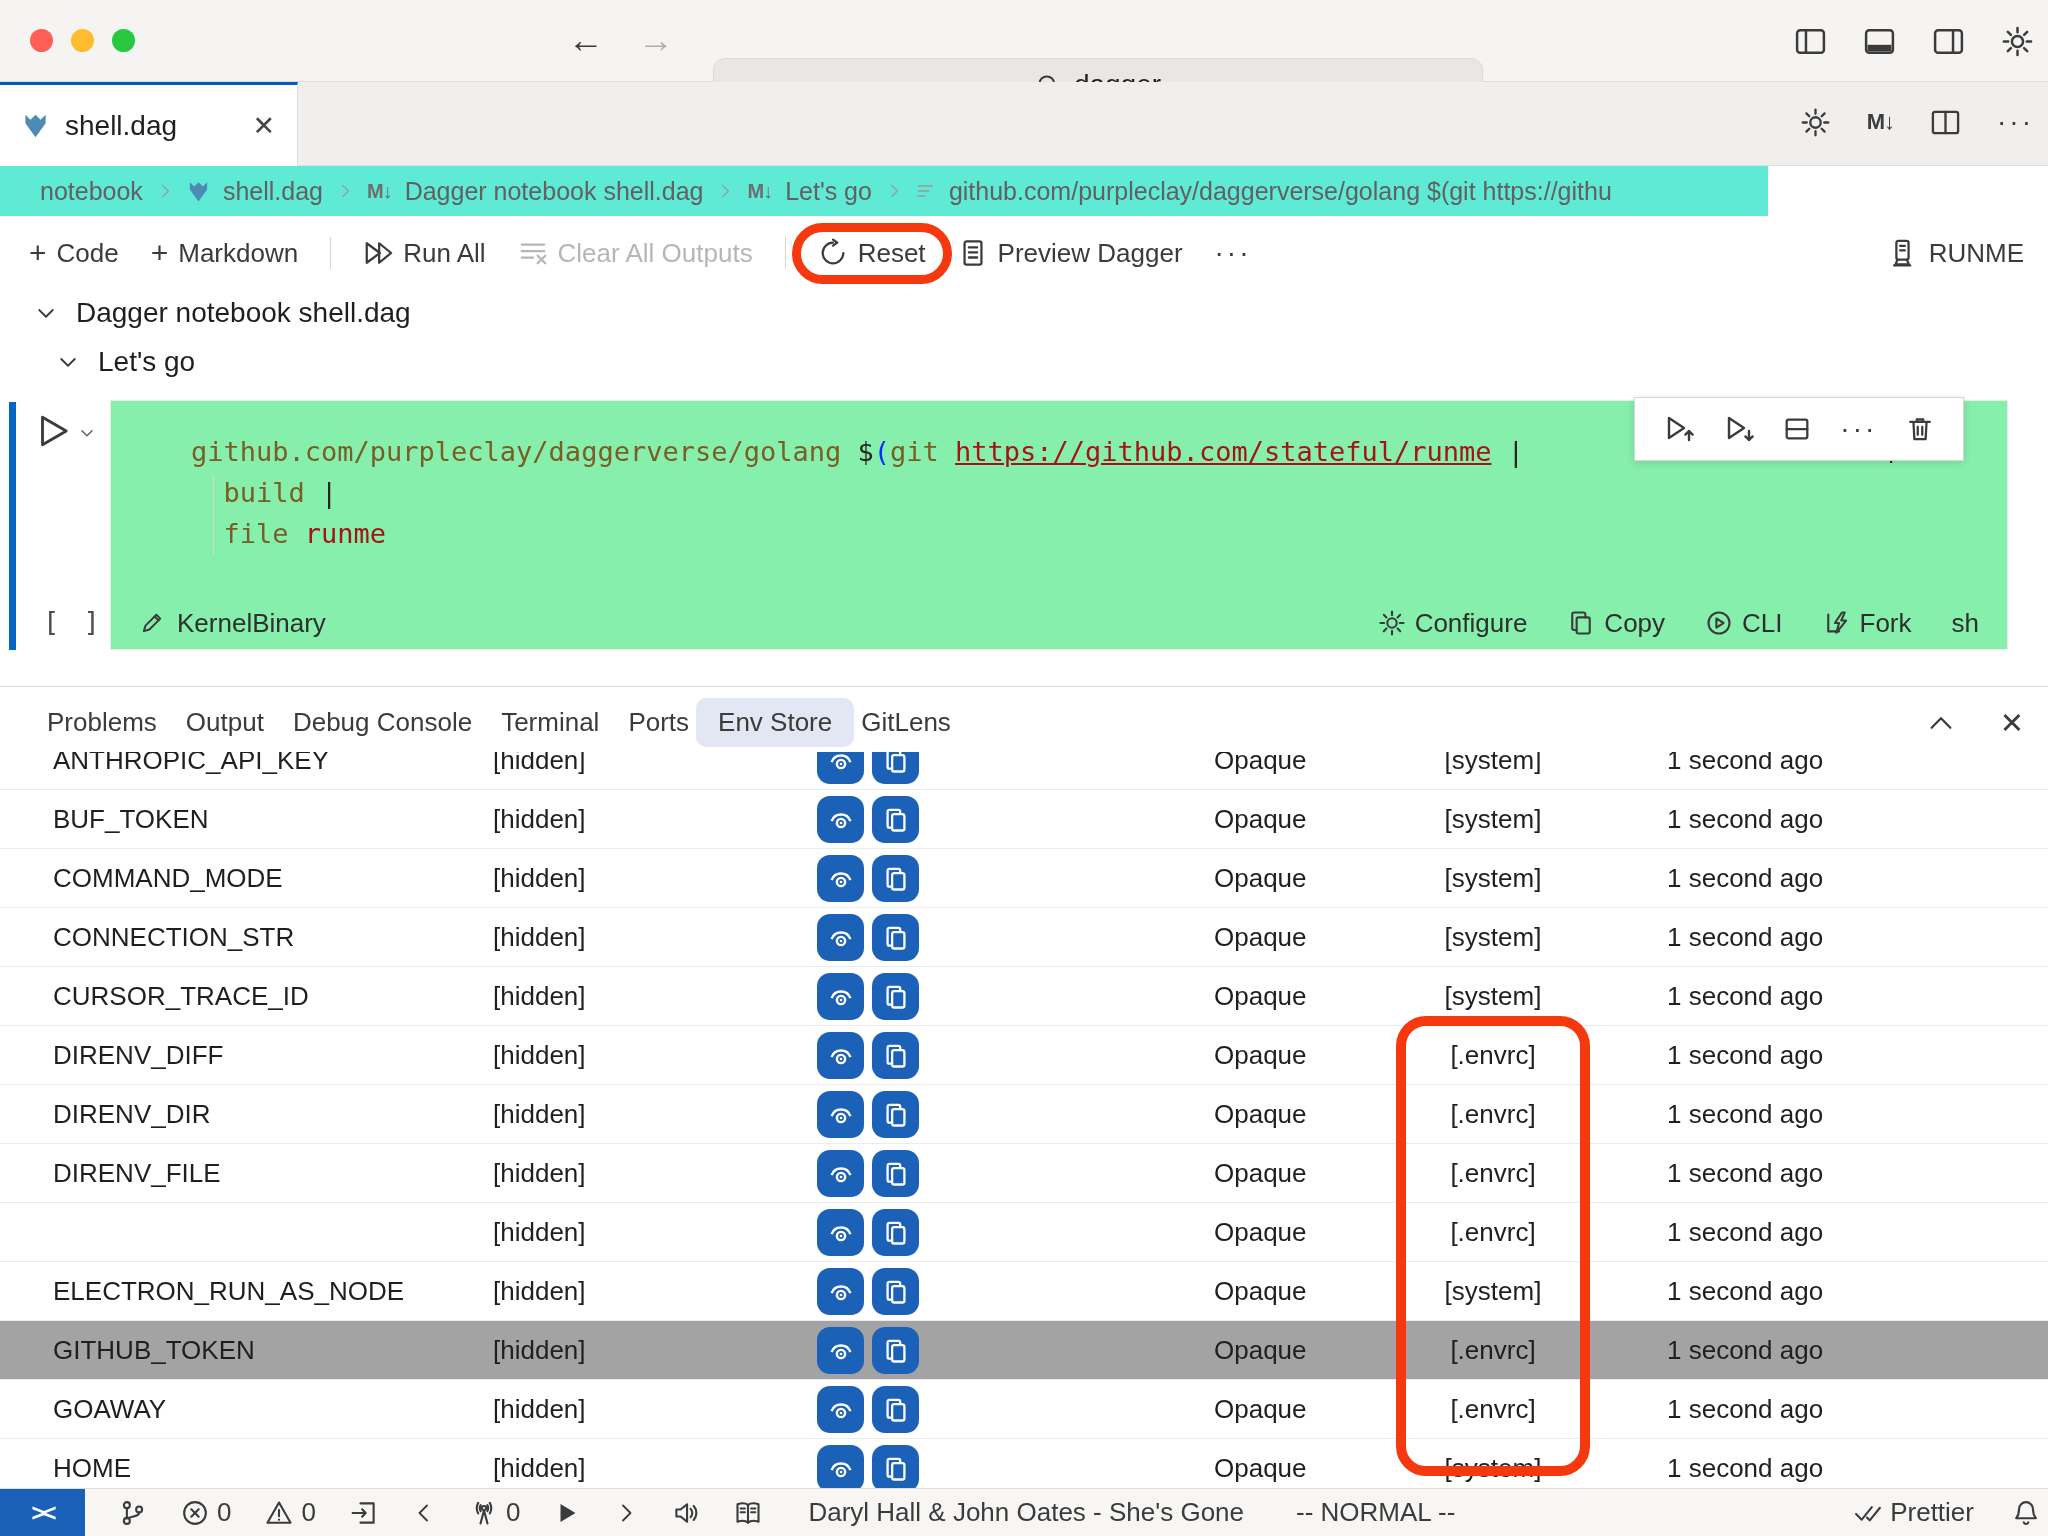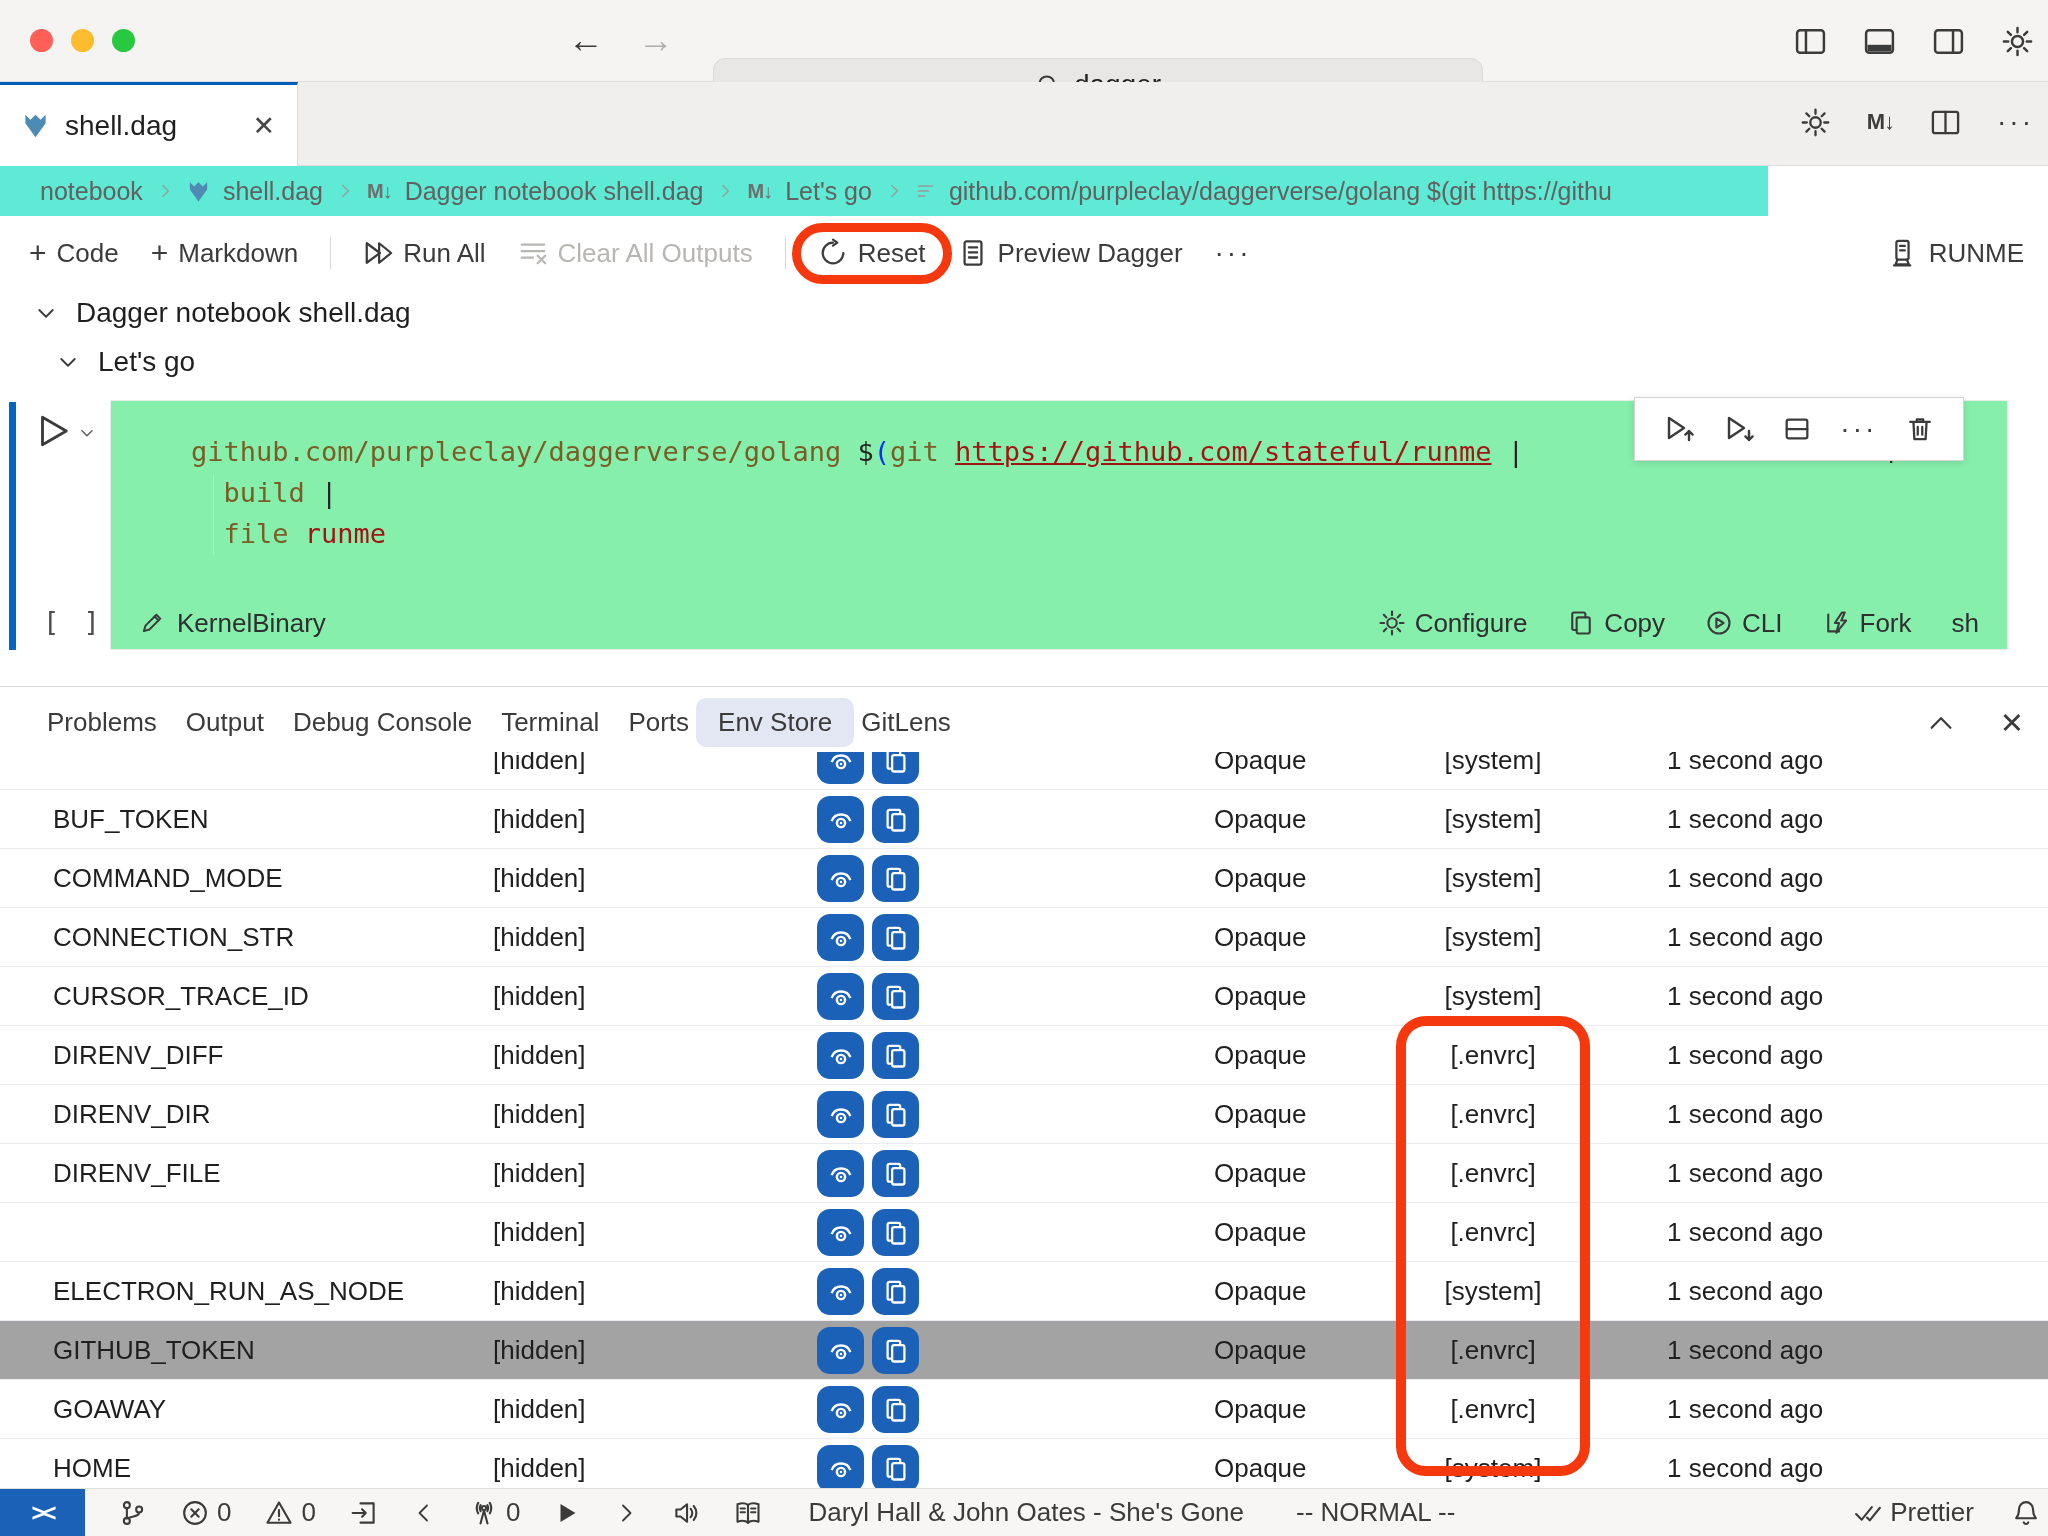--- a/index.html
+++ b/index.html
@@ -335,20 +335,21 @@
 <div class="panel-controls">
   <svg class="ic" width="30" height="30" viewBox="0 0 16 16">
       <path d="M3 10.5 8 5.5l5 5"></path>
     </svg>
   <span class="pc-close">✕</span>
 </div>
 
 <div class="env-rows">
   <div class="env-rows-inner">
   <div class="env-row">
+    <span class="c-name">ANTHROPIC_API_KEY</span>
     <span class="c-value">[hidden]</span>
     <div class="act-btn c-eye">
       <svg width="30" height="30" viewBox="0 0 16 16" fill="none">
             <path d="M3 8.6A5.3 5.3 0 0 1 13 8.6"></path>
             <circle cx="8" cy="9.6" r="2.2"></circle>
             <circle cx="8" cy="9.6" r="0.7" fill="#ffffff" stroke="none"></circle>
           </svg>
     </div>
     <div class="act-btn c-copy">
       <svg width="28" height="28" viewBox="0 0 16 16" fill="none">

